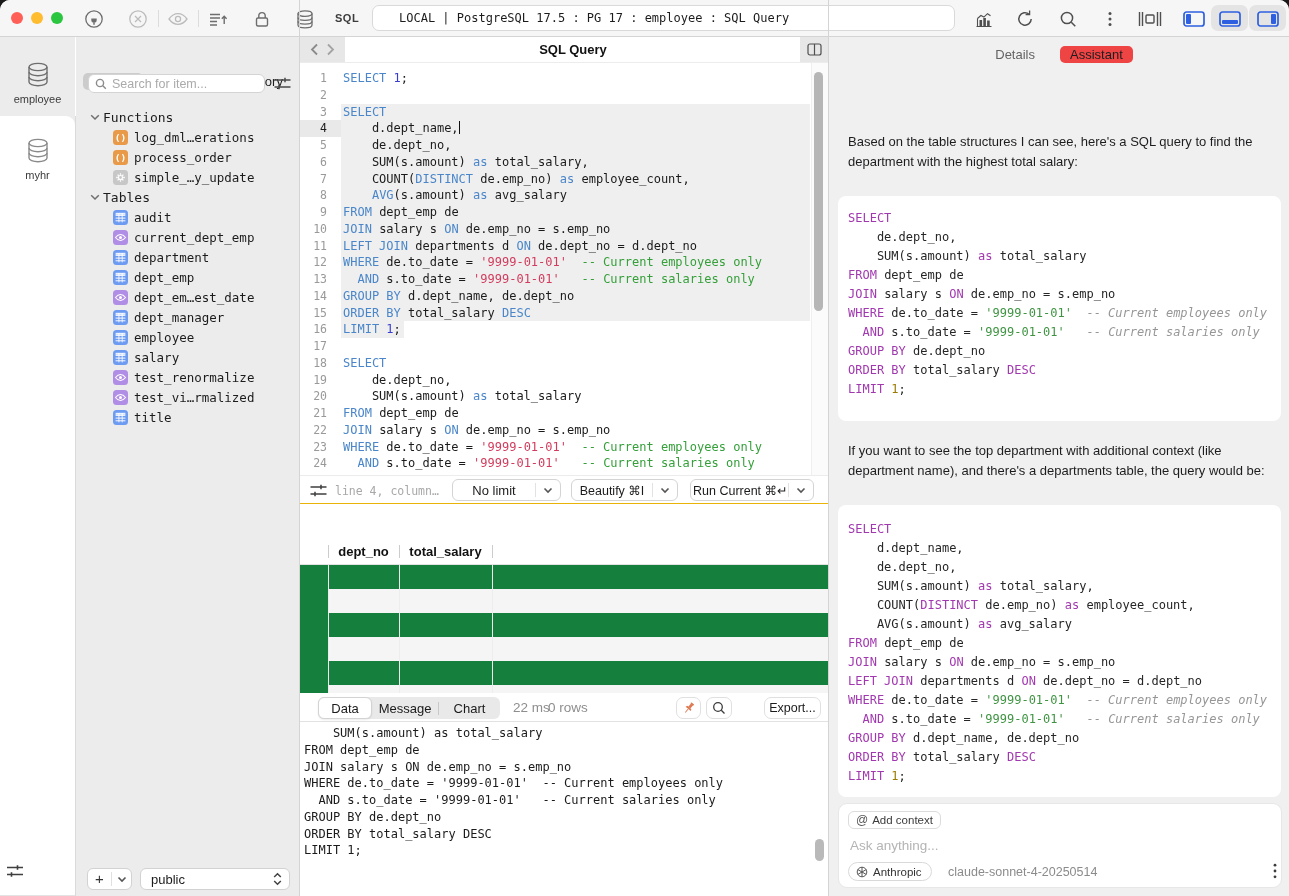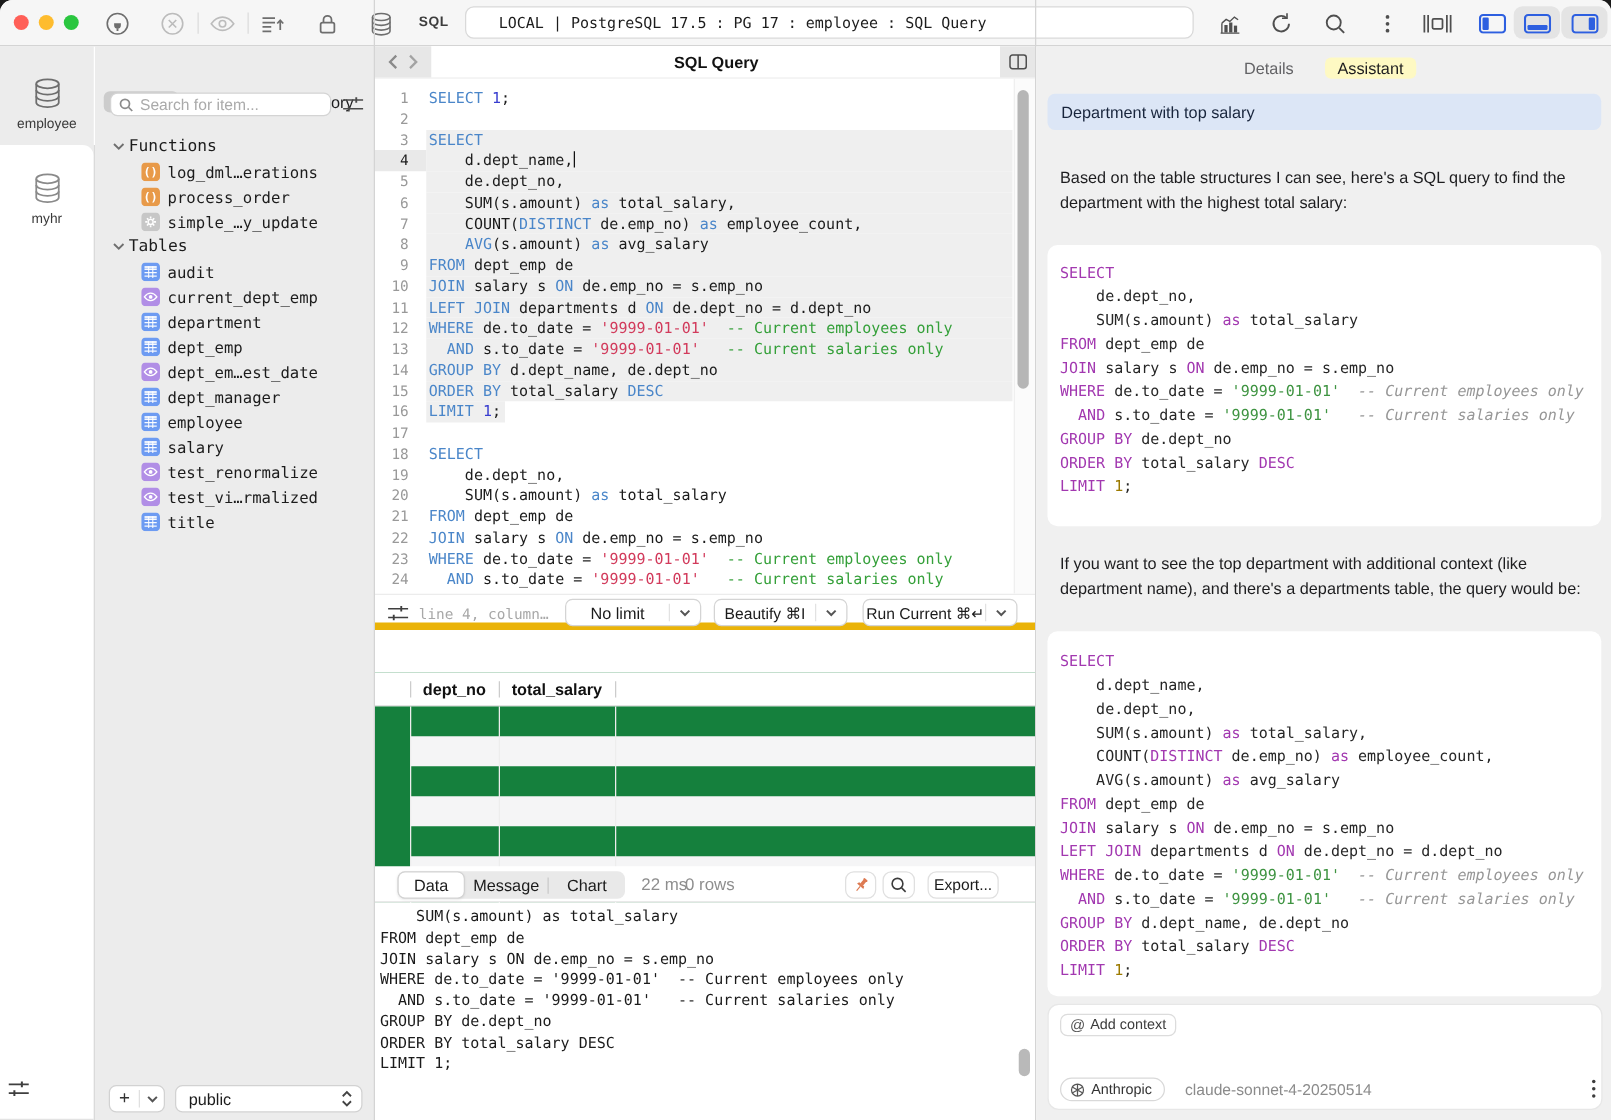--- a/index.html
+++ b/index.html
@@ -88,21 +88,21 @@
 .tk-kw { color:#4a86c9; } .tk-num { color:#383dcf; } .tk-str { color:#d23b5c; }
 .tk-com { color:#35a03a; } .tk-pl { color:#1b1b1b; }
 .tcursor { display:inline-block; width:1.5px; height:13px; background:#111; vertical-align:-2px; }
 .ed-scroll-track { position:absolute; left:511px; top:0; width:17px; height:412px; background:#fbfbfb;
   border-left:1px solid #efefef; }
 .ed-scroll-thumb { position:absolute; left:514px; top:9px; width:9px; height:239px; border-radius:5px;
   background:#b6b6b6; }
 
 
 .ed-footer { position:absolute; left:0; top:438px; width:528px; height:29px; background:#fff;
-  border-top:1px solid #ececec; border-bottom:6px solid #eab308; }
+  border-top:1px solid #ececec; border-bottom:1px solid #eab308; }
 .ed-footer .sliders { position:absolute; left:10px; top:7px; color:#3f3f3f; }
 .ed-footer .linecol { position:absolute; left:35px; top:8px; font-family:"DejaVu Sans Mono",monospace;
   font-size:11.5px; color:#a8a8a8; }
 .split-btn { position:absolute; top:3px; height:22px; background:#fff; border:1px solid #d4d4d4;
   border-radius:6px; display:flex; align-items:center; font-size:13px; color:#1b1b1b; }
 .split-btn .lab { flex:1; text-align:center; padding:0 5px; white-space:nowrap; min-width:0; }
 .split-btn .lab.kbd2 { font-size:12.5px; padding:0 2px; }
 .split-btn .dv { width:1px; height:14px; background:#e2e2e2; }
 .split-btn .caret { width:24px; flex:none; display:flex; justify-content:center; color:#555; }
 
@@ -145,21 +145,21 @@
 .c-bottom .cbx-lab { margin-left:7px; font-size:13px; color:#111; }
 
 
 .right-panel { position:absolute; left:829px; top:37px; width:460px; height:859px; background:#f0f0f0;
   font-size:13px; }
 .rp-tabs { position:absolute; left:0; top:8px; width:460px; height:18px; display:flex;
   justify-content:center; gap:15px; }
 .rp-tab { display:flex; align-items:center; font-size:13px; color:#636366; }
 .rp-tab .pill { padding:1px 10px; border-radius:5px; }
 .rp-tab.sel { color:#1d1d1f; }
-.rp-tab.sel .pill { background:#fef9c3;text-align:center; }
+.rp-tab.sel .pill { background:#ef4444;text-align:center; }
 .rp-banner { position:absolute; left:9px; top:38px; width:443px; height:29px; background:#dce6f6;
   border-radius:6px; display:flex; align-items:center; padding-left:11px; color:#18253c; font-size:13px; }
 .rp-p { position:absolute; left:19px; width:424px; font-size:13px; line-height:20px; color:#1d1d1f; }
 .rp-card { position:absolute; left:9px; width:443px; background:#fff; border-radius:8px; }
 .ai-code { position:absolute; left:10px; font-family:"DejaVu Sans Mono",monospace; font-size:12px;
   line-height:19px; white-space:pre; }
 .ai-code .tk-kw { color:#a238b0; } .ai-code .tk-num { color:#9c7a00; } .ai-code .tk-str { color:#3f9442; }
 .ai-code .tk-com { color:#969696; font-style:italic; } .ai-code .tk-pl { color:#262626; }
 .chat-card { position:absolute; left:9px; top:766px; width:444px; height:85px; background:#fff;
   border-radius:9px; border:1px solid #e7e7e7; }
@@ -582,57 +582,55 @@
             <rect x="6.6" y="8.3" width="0.9" height="4.6" rx="0.4"></rect>
           </g>
         </svg>
       </div>
       <div class="mini-btn" style="left:406px;width:26px">
         <svg width="14" height="14" viewBox="0 0 14 14" fill="none" stroke="#3c3c3c" stroke-width="1.3">
           <circle cx="6" cy="6" r="4.3"></circle>
             <path d="M9.3 9.3l3.2 3.2"></path>
         </svg>
       </div>
-      <div class="mini-btn" style="left:442px;width:57px">
+      <div class="mini-btn" style="left:464px;width:57px">
         <span>Export...</span>
       </div>
     </div>
     <div class="log">
       <div class="log-lines" id="log-lines"><div>    SUM(s.amount) as total_salary</div><div>FROM dept_emp de</div><div>JOIN salary s ON de.emp_no = s.emp_no</div><div>WHERE de.to_date = '9999-01-01'  -- Current employees only</div><div>  AND s.to_date = '9999-01-01'   -- Current salaries only</div><div>GROUP BY de.dept_no</div><div>ORDER BY total_salary DESC</div><div>LIMIT 1;</div></div>
       <div class="log-thumb"></div>
     </div>
   </div>
   <div class="vline" style="left:299px"></div>
   <div class="vline" style="left:828px"></div>
 
   <div class="right-panel">
     <div class="rp-tabs">
       <div class="rp-tab">
           <span class="pill">Details</span>
         </div>
       <div class="rp-tab sel">
           <span class="pill">Assistant</span>
         </div>
     </div>
-    <div class="rp-banner">
-      <span>Department with top salary</span>
-    </div>
     <div class="rp-p" style="top:95px">Based on the table structures I can see, here's a SQL query to find the department with the highest total salary:</div>
     <div class="rp-card" style="top:159px;height:225px">
       <div class="ai-code" style="top:13px" id="ai-code1"><div><span class="tk-kw">SELECT</span></div><div><span class="tk-pl">    de.dept_no,</span></div><div><span class="tk-pl">    SUM(s.amount) </span><span class="tk-kw">as</span><span class="tk-pl"> total_salary</span></div><div><span class="tk-kw">FROM</span><span class="tk-pl"> dept_emp de</span></div><div><span class="tk-kw">JOIN</span><span class="tk-pl"> salary s </span><span class="tk-kw">ON</span><span class="tk-pl"> de.emp_no = s.emp_no</span></div><div><span class="tk-kw">WHERE</span><span class="tk-pl"> de.to_date = </span><span class="tk-str">'9999-01-01'</span><span class="tk-pl">  </span><span class="tk-com">-- Current employees only</span></div><div><span class="tk-pl">  </span><span class="tk-kw">AND</span><span class="tk-pl"> s.to_date = </span><span class="tk-str">'9999-01-01'</span><span class="tk-pl">   </span><span class="tk-com">-- Current salaries only</span></div><div><span class="tk-kw">GROUP BY</span><span class="tk-pl"> de.dept_no</span></div><div><span class="tk-kw">ORDER BY</span><span class="tk-pl"> total_salary </span><span class="tk-kw">DESC</span></div><div><span class="tk-kw">LIMIT</span><span class="tk-pl"> </span><span class="tk-num">1</span><span class="tk-pl">;</span></div></div>
     </div>
     <div class="rp-p" style="top:404px">If you want to see the top department with additional context (like department name), and there's a departments table, the query would be:</div>
     <div class="rp-card" style="top:468px;height:292px">
       <div class="ai-code" style="top:15px" id="ai-code2"><div><span class="tk-kw">SELECT</span></div><div><span class="tk-pl">    d.dept_name,</span></div><div><span class="tk-pl">    de.dept_no,</span></div><div><span class="tk-pl">    SUM(s.amount) </span><span class="tk-kw">as</span><span class="tk-pl"> total_salary,</span></div><div><span class="tk-pl">    COUNT(</span><span class="tk-kw">DISTINCT</span><span class="tk-pl"> de.emp_no) </span><span class="tk-kw">as</span><span class="tk-pl"> employee_count,</span></div><div><span class="tk-pl">    AVG(s.amount) </span><span class="tk-kw">as</span><span class="tk-pl"> avg_salary</span></div><div><span class="tk-kw">FROM</span><span class="tk-pl"> dept_emp de</span></div><div><span class="tk-kw">JOIN</span><span class="tk-pl"> salary s </span><span class="tk-kw">ON</span><span class="tk-pl"> de.emp_no = s.emp_no</span></div><div><span class="tk-kw">LEFT JOIN</span><span class="tk-pl"> departments d </span><span class="tk-kw">ON</span><span class="tk-pl"> de.dept_no = d.dept_no</span></div><div><span class="tk-kw">WHERE</span><span class="tk-pl"> de.to_date = </span><span class="tk-str">'9999-01-01'</span><span class="tk-pl">  </span><span class="tk-com">-- Current employees only</span></div><div><span class="tk-pl">  </span><span class="tk-kw">AND</span><span class="tk-pl"> s.to_date = </span><span class="tk-str">'9999-01-01'</span><span class="tk-pl">   </span><span class="tk-com">-- Current salaries only</span></div><div><span class="tk-kw">GROUP BY</span><span class="tk-pl"> d.dept_name, de.dept_no</span></div><div><span class="tk-kw">ORDER BY</span><span class="tk-pl"> total_salary </span><span class="tk-kw">DESC</span></div><div><span class="tk-kw">LIMIT</span><span class="tk-pl"> </span><span class="tk-num">1</span><span class="tk-pl">;</span></div></div>
     </div>
     <div class="chat-card">
       <div class="chip">
         <span class="at">@</span>
         <span>Add context</span>
       </div>
+      <input class="ask" placeholder="Ask anything..." style="">
       <div class="provider-pill">
         <svg width="12" height="12" viewBox="0 0 12 12" fill="none" stroke="#555" stroke-width="1">
           <circle cx="6" cy="6" r="4.8"></circle>
             <path d="M6 1.2v9.6M1.8 3.6l8.4 4.8M1.8 8.4l8.4-4.8"></path>
         </svg>
         <span>Anthropic</span>
       </div>
       <div class="model-name">claude-sonnet-4-20250514</div>
       <div class="rp-kebab">
         <svg width="4" height="16" viewBox="0 0 4 16" fill="currentColor">

